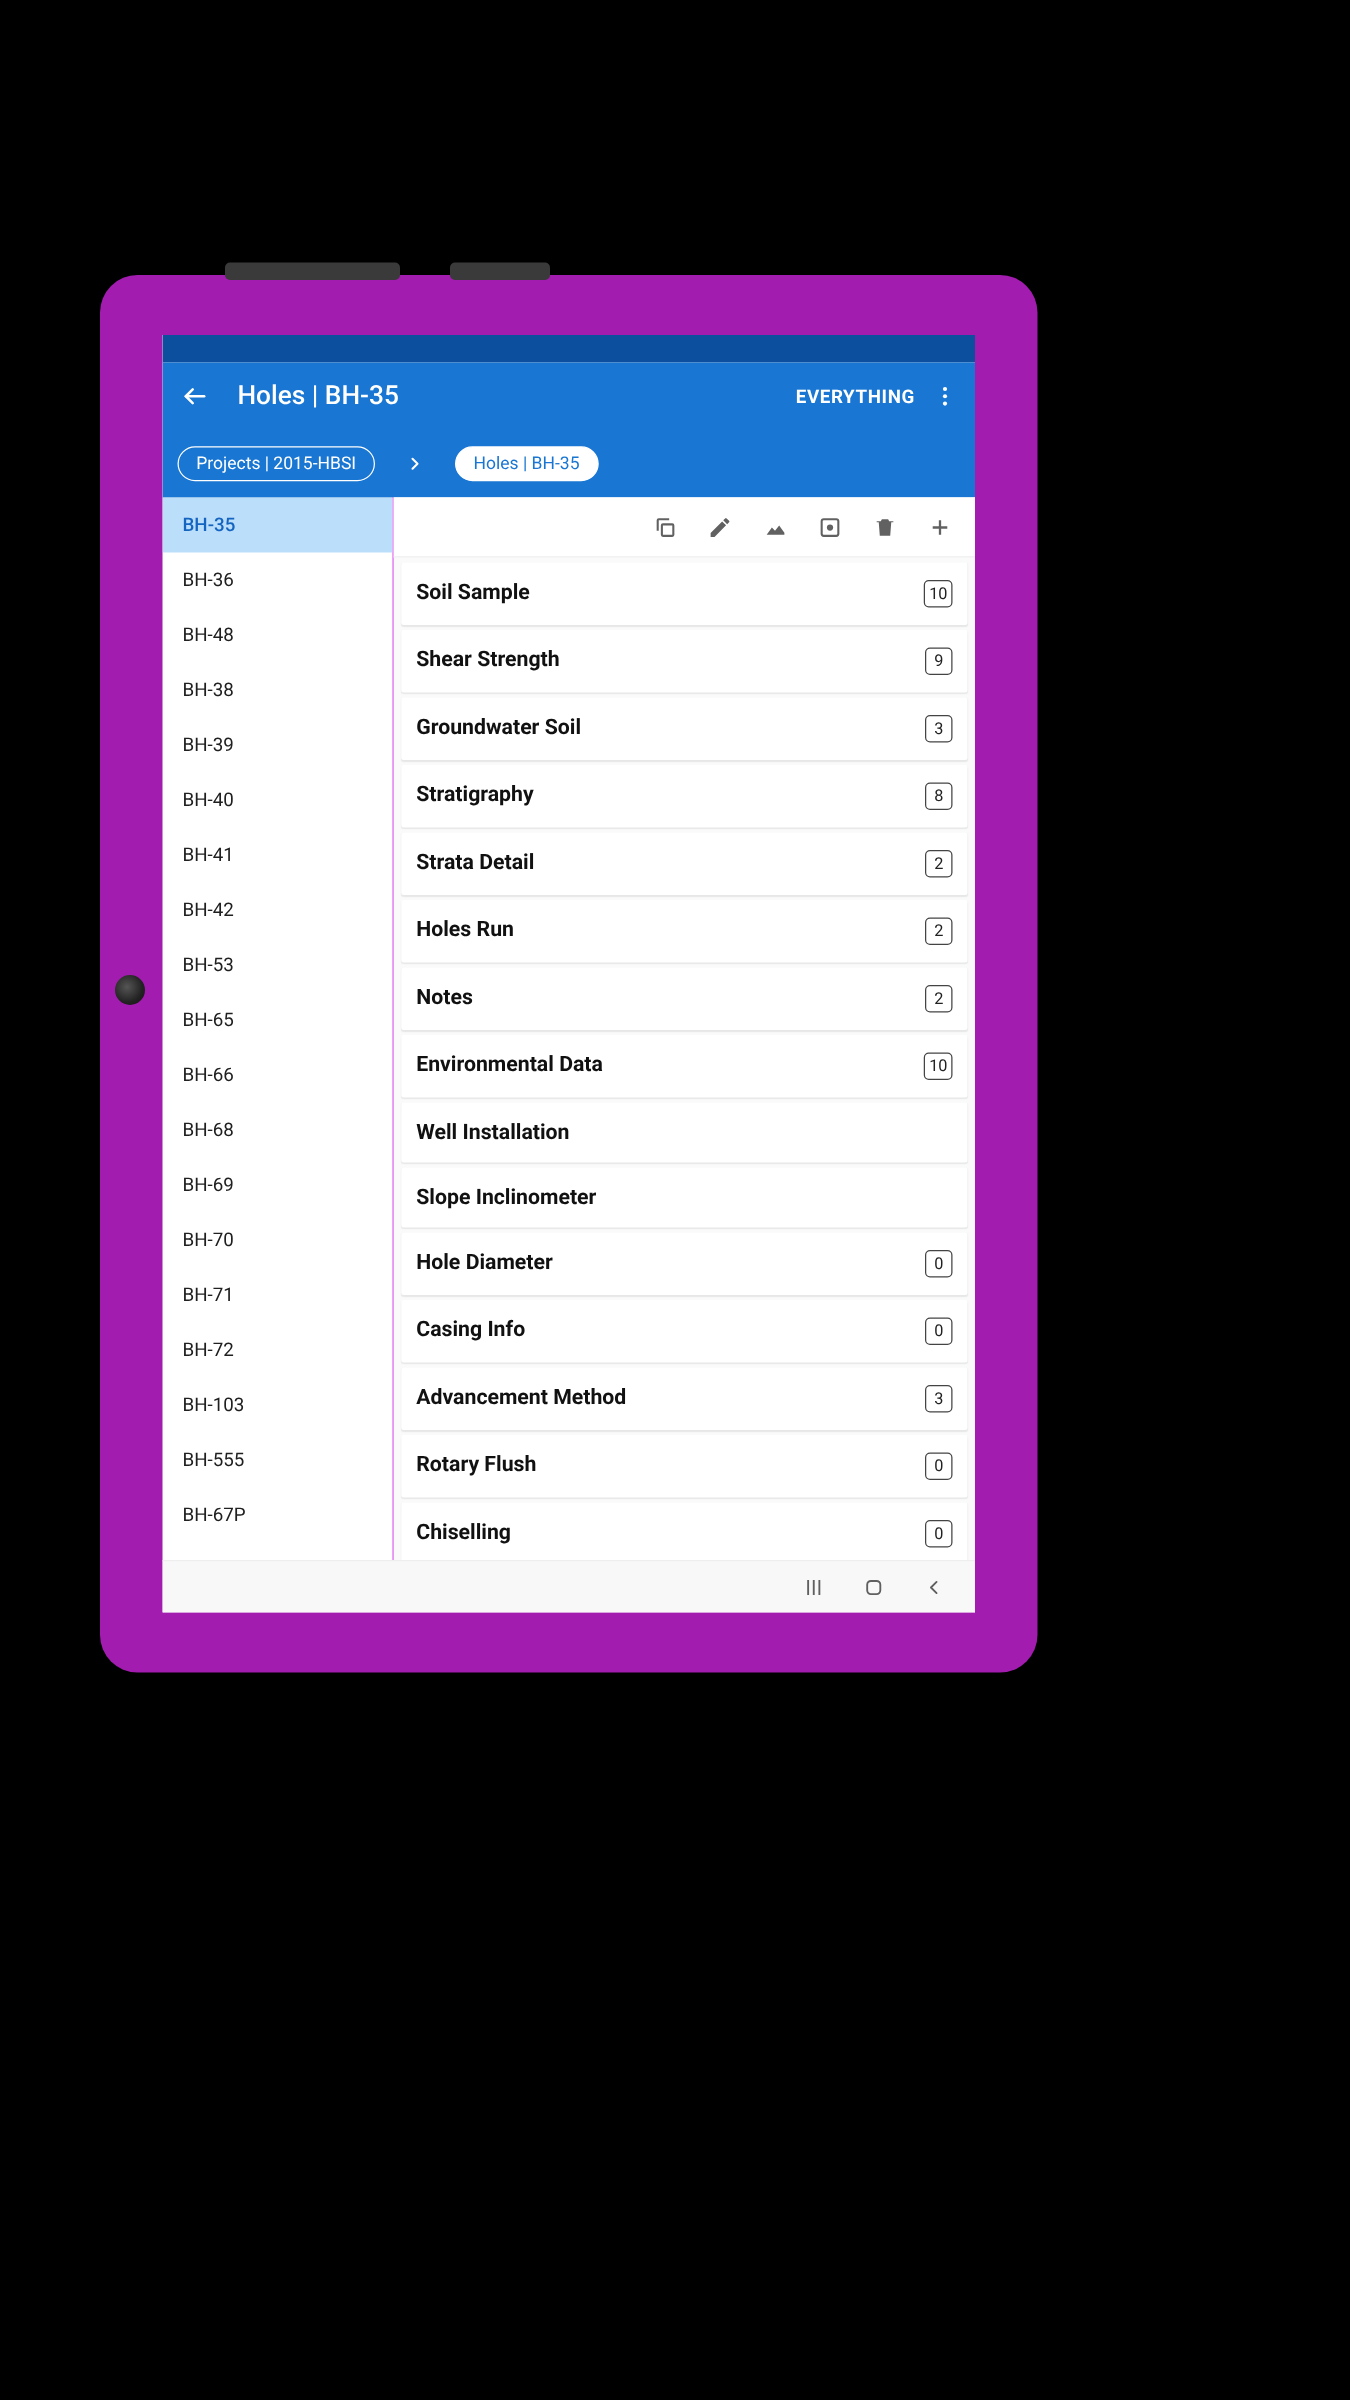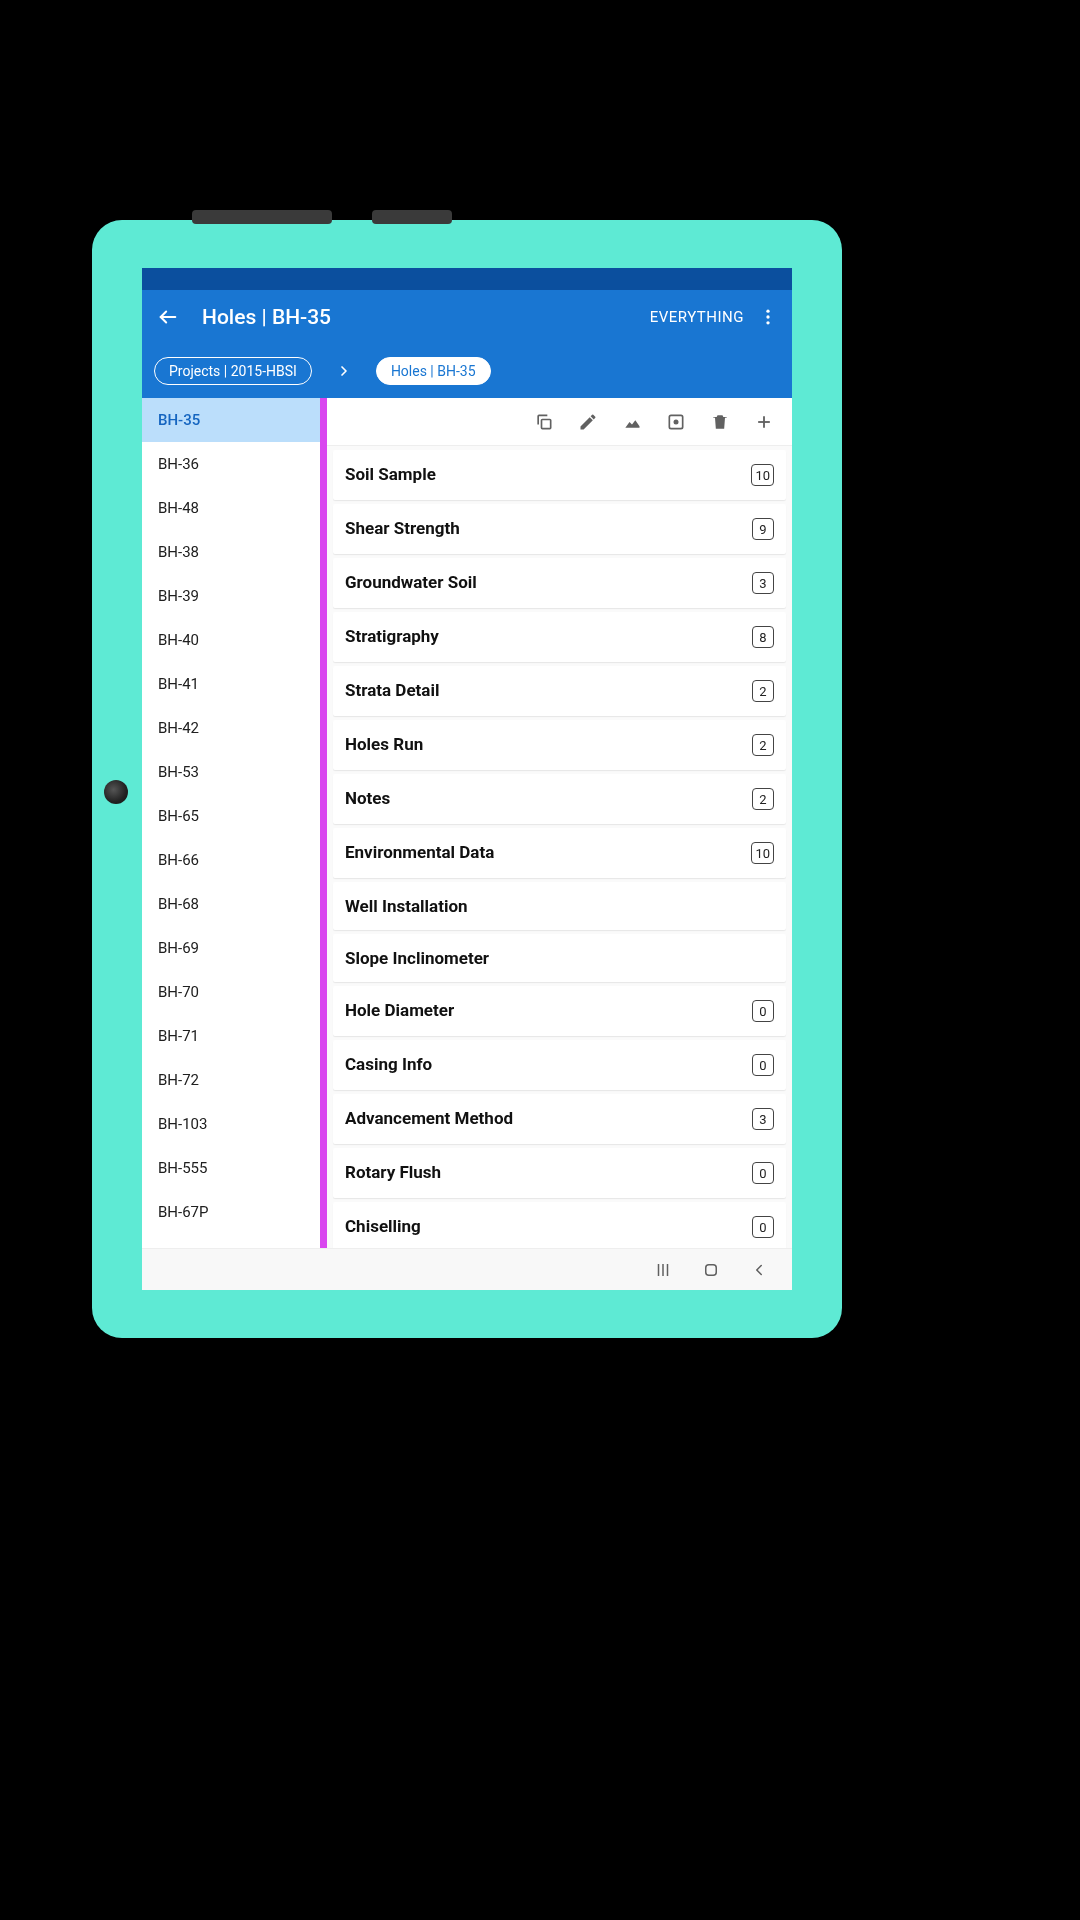--- a/index.html
+++ b/index.html
@@ -1,25 +1,25 @@
 <!DOCTYPE html>
 <html><head>
 <meta charset="utf-8">
 <style>
   * { box-sizing: border-box; margin: 0; padding: 0; }
   html, body { width: 1080px; height: 1920px; background: #000; font-family: Roboto, -apple-system, BlinkMacSystemFont, "Segoe UI", Arial, sans-serif; }
   
   
   .device {
     position: absolute;
-    left: 92px;
+    left: 80px;
     top: 220px;
     width: 750px;
     height: 1118px;
-    background: #5eead4;
+    background: #a21caf;
     border-radius: 30px;
     box-shadow: 0 40px 80px rgba(0,0,0,0.6);
   }
   .device-button {
     position: absolute;
     background: #3a3a3a;
     border-radius: 4px;
     top: -10px;
     height: 14px;
   }
@@ -68,21 +68,21 @@
     cursor: pointer;
   }
   .appbar .title {
     flex: 1;
     font-size: 21px;
     font-weight: 500;
     padding-left: 20px;
   }
   .appbar .action-text {
     font-size: 15px;
-    font-weight: 400;
+    font-weight: 700;
     letter-spacing: 0.5px;
     padding: 0 12px;
     cursor: pointer;
   }
   .appbar .more {
     width: 24px;
     display: flex;
     align-items: center;
     justify-content: center;
     cursor: pointer;
@@ -116,21 +116,21 @@
     align-items: center;
   }
   
   
   .body {
     display: flex;
     height: calc(100% - 22px - 54px - 54px - 42px);
   }
   .sidebar {
     width: 185px;
-    border-right: 7px solid #d946ef;
+    border-right: 1px solid #d946ef;
     overflow: hidden;
   }
   .side-item {
     padding: 12px 16px;
     font-size: 15px;
     color: #202020;
     cursor: pointer;
     height: 44px;
     display: flex;
     align-items: center;

